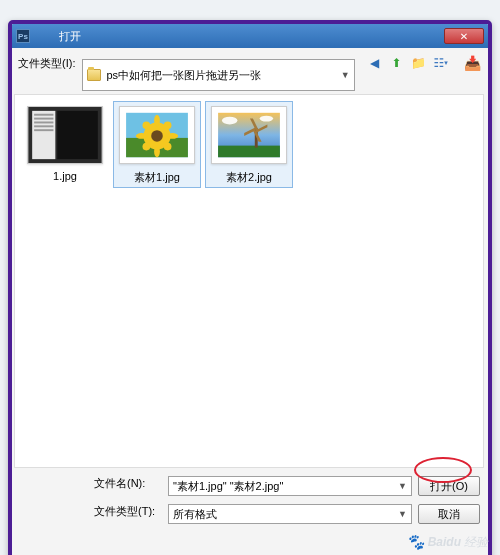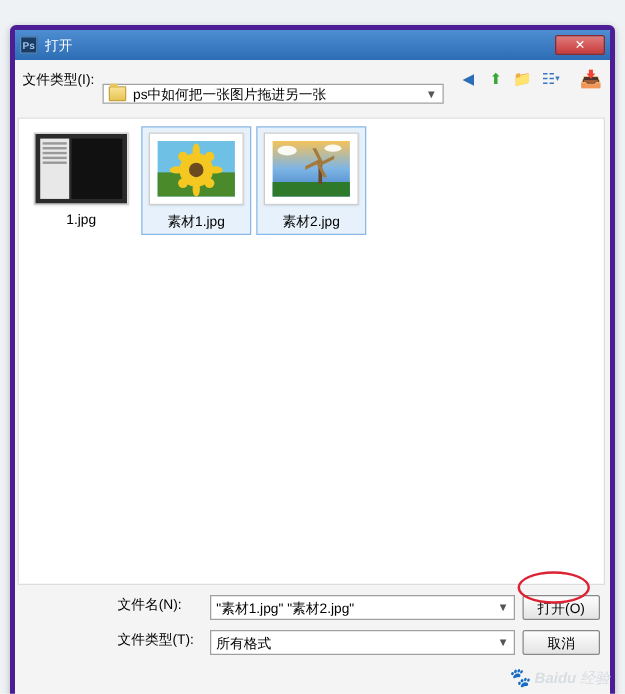--- a/index.html
+++ b/index.html
@@ -2,26 +2,26 @@
 <html><head>
 <meta charset="utf-8">
 <style>
 * { box-sizing: border-box; margin: 0; padding: 0; font-family: "Microsoft YaHei", SimSun, sans-serif; }
 body { background: #eef2f5; width: 500px; height: 555px; position: relative; }
 
 .dialog { position: absolute; left: 8px; top: 20px; width: 484px; height: 540px; background: #f4f4f4; border: 4px solid #4c1d95; border-radius: 5px; box-shadow: 0 2px 6px rgba(0,0,0,0.25); overflow: hidden; }
 
 .titlebar { height: 24px; background: linear-gradient(#4e8dd1,#2d6db5); display: flex; align-items: center; padding: 0 4px; }
 .titlebar .ps-icon { width: 14px; height: 14px; background: #1a3c64; border: 1px solid #5a8cc0; margin-right: 6px; display:flex;align-items:center;justify-content:center;color:#9dc3ea;font-size:8px;font-weight:bold;}
-.titlebar .title { color: #fff; font-size: 11px; flex: 1; }
+.titlebar .title { color: #fff; font-size: 11px; flex: 1; margin-left: 23px; }
 .titlebar .close { width: 40px; height: 16px; background: linear-gradient(#e07b7b,#c83a3a); border: 1px solid #8b2a2a; border-radius: 2px; color: #fff; display:flex;align-items:center;justify-content:center;font-size:10px;cursor:pointer;}
 
 .toolbar { height: 30px; display: flex; align-items: center; padding: 4px 6px; gap: 4px; background:#f4f4f4;}
 .toolbar-label { font-size: 11px; margin-right: 3px; }
-.folder-select { flex: 1; height: 16px; border: 1px solid #a0a0a0; background: #fff; display: flex; align-items: center; padding: 0 4px; font-size: 11px; margin-top: 24px; }
+.folder-select { flex: 1; height: 32px; border: 1px solid #a0a0a0; background: #fff; display: flex; align-items: center; padding: 0 4px; font-size: 11px; margin-top: 24px; }
 .folder-select .folder-icon { width:14px;height:12px;background:linear-gradient(#f8e294,#e7c455);border:1px solid #c9a23d;border-radius:1px;margin-right:5px;position:relative;}
 .folder-select .folder-icon::before{content:"";position:absolute;top:-3px;left:0;width:6px;height:3px;background:#e7c455;border-radius:1px 1px 0 0;}
 .folder-select .dd { margin-left: auto; font-size: 9px; color:#555; cursor:pointer;}
 .tool-icons { display:flex; gap:6px; margin-left: 8px; align-items:center;}
 .tool-icons span { width: 16px; height: 16px; display:flex;align-items:center;justify-content:center;font-size:12px;cursor:pointer;}
 
 .body { display: flex; height: 392px; }
 .places { width: 72px; background: #f4f4f4; display: flex; flex-direction: column; align-items: center; padding-top: 4px; gap: 8px; border-right:1px solid #e6e6e6;}
 .place { display: flex; flex-direction: column; align-items: center; font-size: 11px; cursor:pointer; width:100%; padding:2px 0;}
 .place .icon { width: 32px; height: 28px; margin-bottom: 2px; display:flex;align-items:center;justify-content:center;font-size:22px;}

